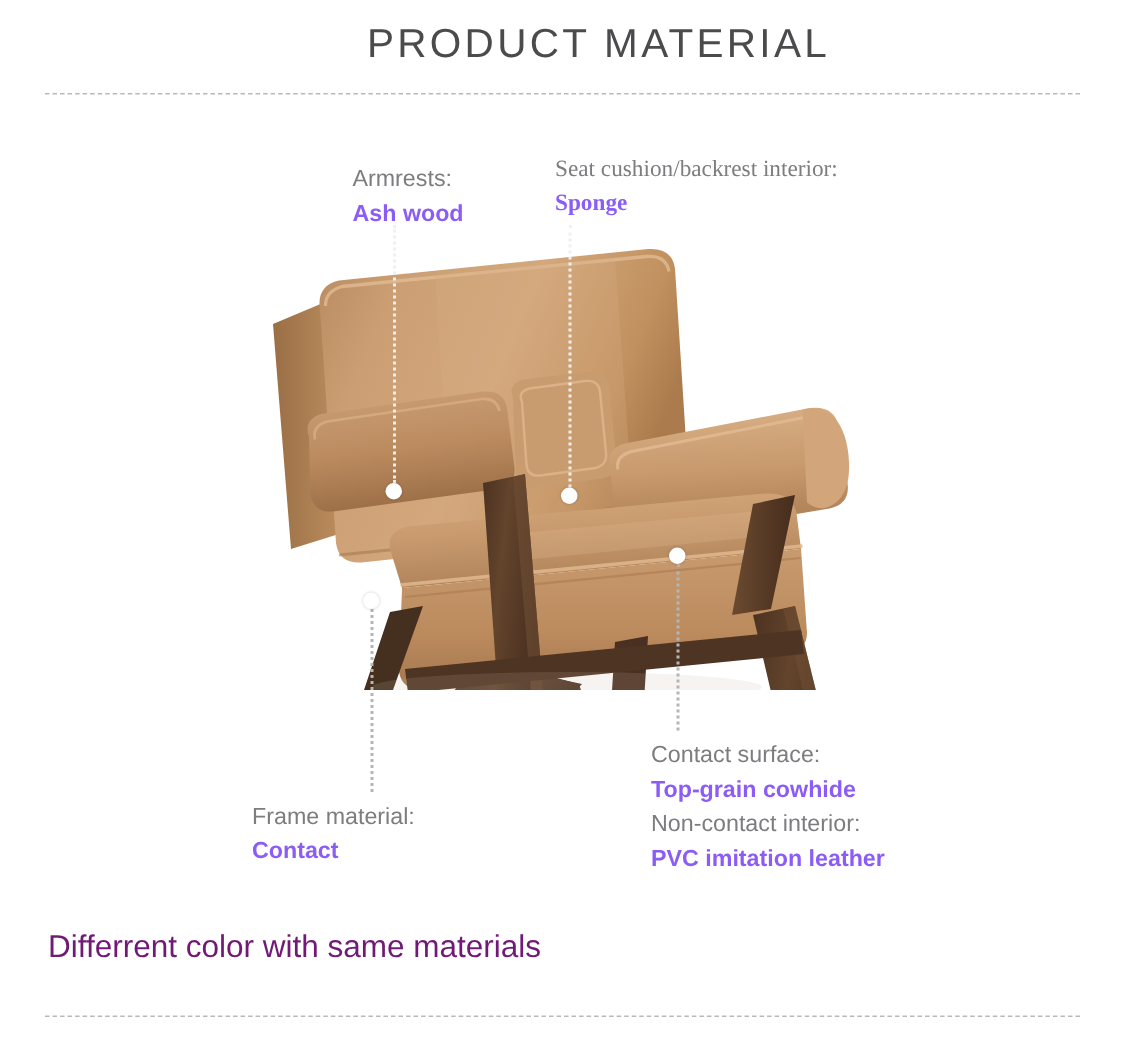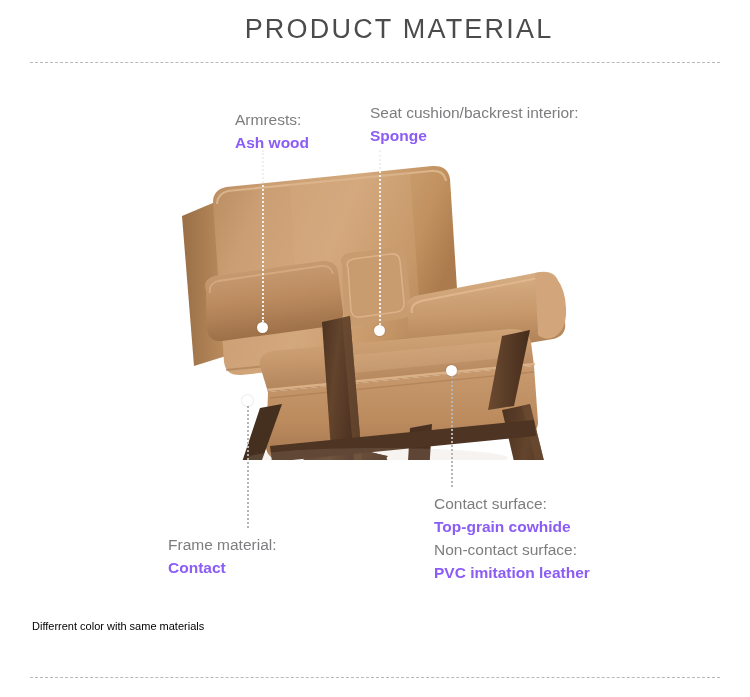--- a/index.html
+++ b/index.html
@@ -60,21 +60,21 @@
   }
   .callout .val {
     display: block;
     font-size: 15.5px;
     color: #8b5cf6;
     line-height: 23px;
     font-weight: bold;
   }
 
   #callout-armrests      { left: 235px; top: 108px; }
-  #callout-seat-interior { left: 370px; top: 101px; }
+  #callout-seat-interior { left: 370px; top: 101px; font-family: Liberation Serif, serif; }
   #callout-frame         { left: 168px; top: 533px; }
   #callout-surface       { left: 434px; top: 492px; }
 
   
   .leader {
     position: absolute;
     width: 0;
     border-left: 2px dotted #cfcfcf;
   }
   .leader-dark { border-left-color: #b5b5b5; }
@@ -99,22 +99,22 @@
   #leader-dot-frame          { left: 242px; top: 395px; }
 
   #leader-line-surface       { left: 451px; top: 376px; height: 111px; }
   #leader-dot-surface        { left: 446px; top: 365px; }
 
   
   .footer-note {
     position: absolute;
     left: 32px;
     top: 620px;
-    font-size: 11px;
-    color: #000000;
+    font-size: 21px;
+    color: #701a75;
     white-space: nowrap;
     text-align: right;
   }
 
   
   #chair-figure {
     position: absolute;
     left: 110px;
     top: 160px;
     width: 470px;
@@ -309,21 +309,21 @@
   </div>
 
   <div class="callout" id="callout-frame">
     <span class="lbl">Frame material:</span>
     <span class="val">Contact</span>
   </div>
 
   <div class="callout" id="callout-surface">
     <span class="lbl">Contact surface:</span>
     <span class="val">Top-grain cowhide</span>
-    <span class="lbl">Non-contact surface:</span>
+    <span class="lbl">Non-contact interior:</span>
     <span class="val">PVC imitation leather</span>
   </div>
 
   <div class="footer-note">Differrent color with same materials</div>
 
   <div class="divider divider-bottom"></div>
 
 </div>
 
 </body></html>

